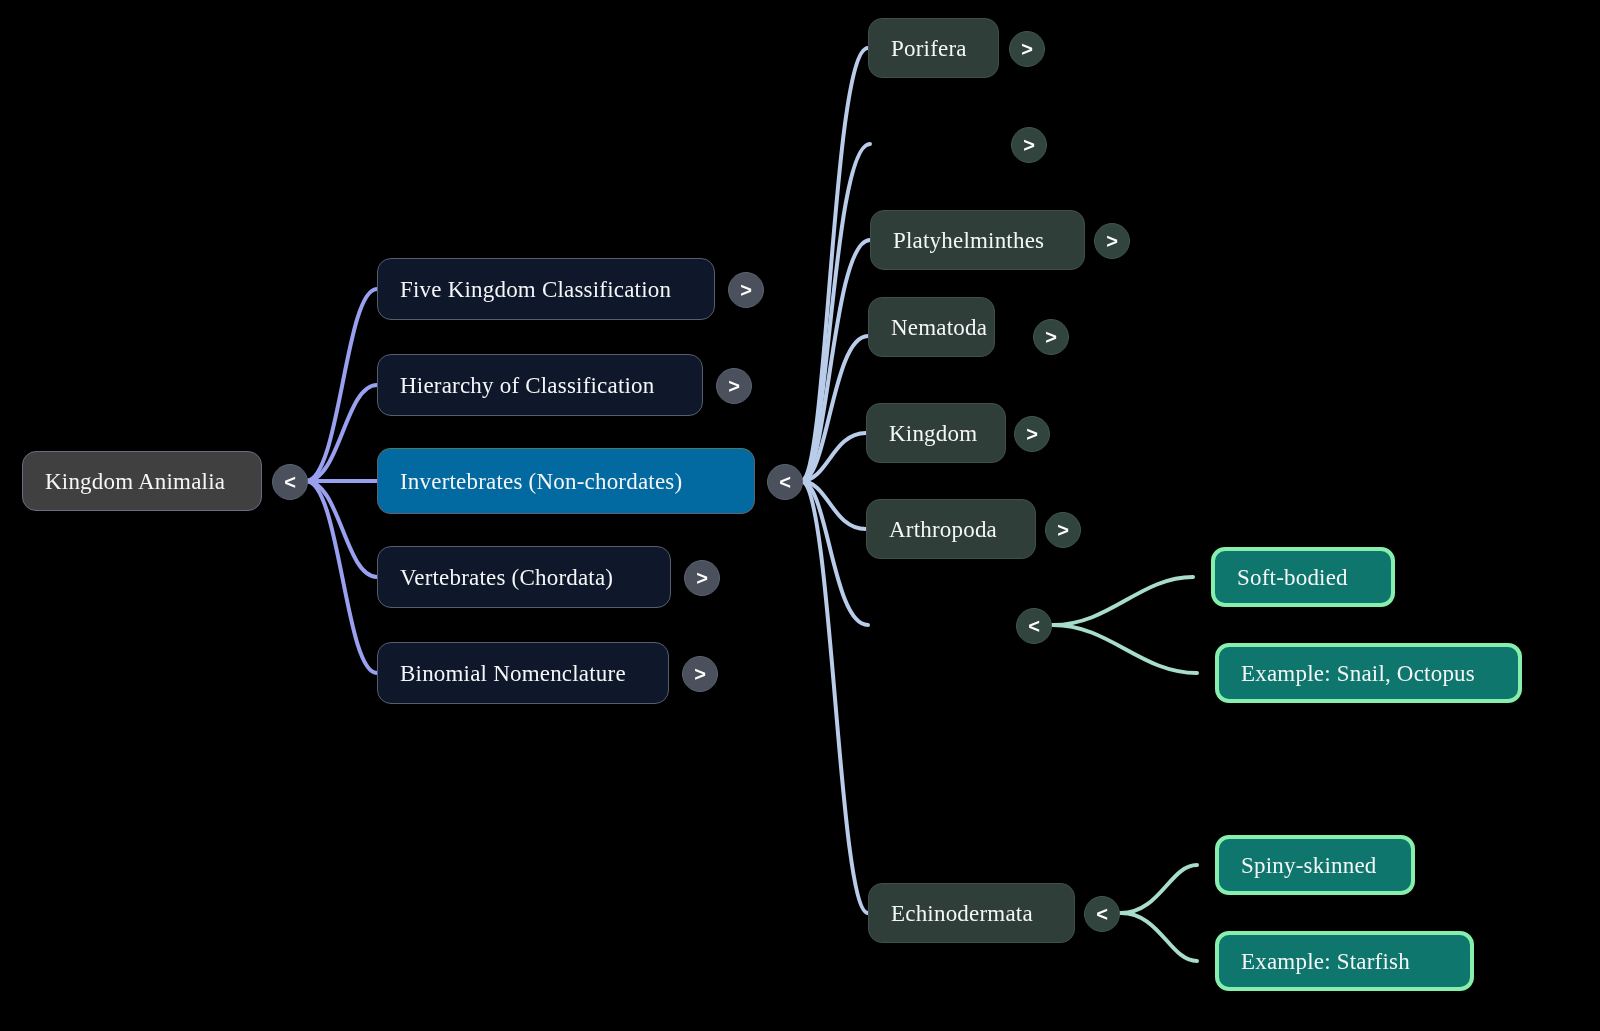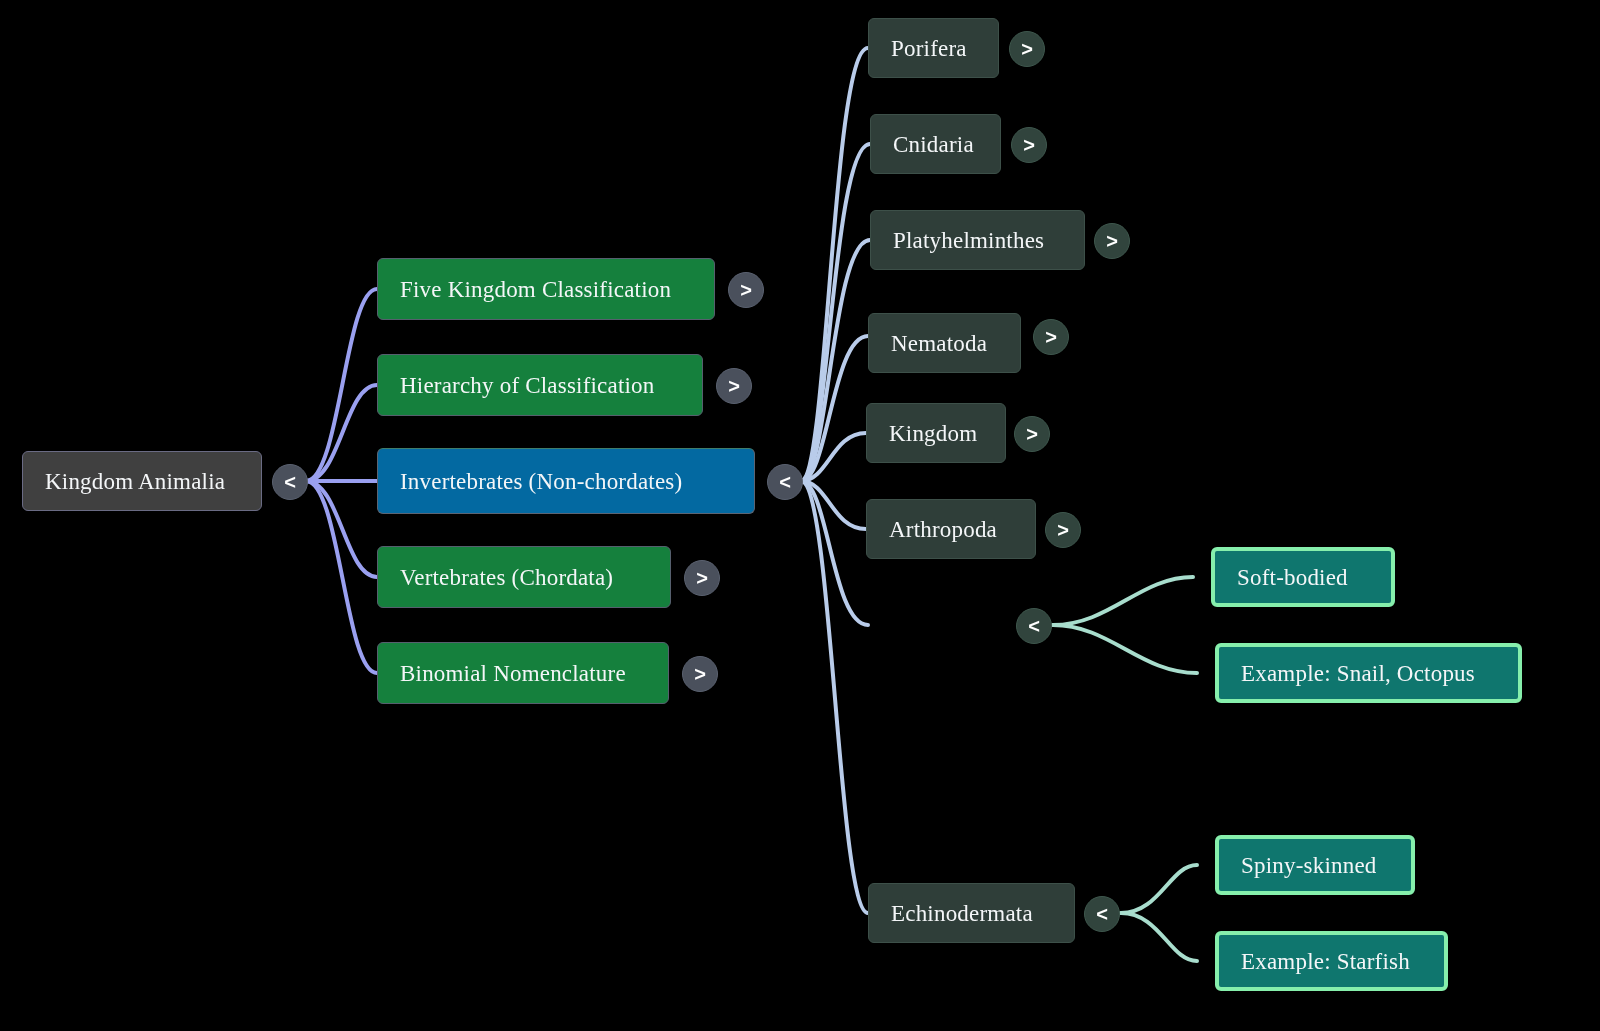--- a/index.html
+++ b/index.html
@@ -20,34 +20,34 @@
     left: 0; top: 0;
     width: 1600px;
     height: 1031px;
     pointer-events: none;
   }
   .node {
     position: absolute;
     box-sizing: border-box;
     display: flex;
     align-items: center;
-    border-radius: 6px;
+    border-radius: 14px;
     color: #f4f6f8;
     font-size: 23px;
     line-height: 1;
     padding-left: 22px;
     white-space: nowrap;
     letter-spacing: 0.2px;
   }
   .node.root {
     background: #404040;
     border: 1px solid #6a6b84;
   }
   .node.l2 {
-    background: #15803d;
+    background: #0f172a;
     border: 1px solid #565f6e;
   }
   .node.l2.sel {
     background: #0369a1;
     border: 1px solid #5c6472;
     border-top-color: #3f7d6d;
   }
   .node.l3 {
     background: #2f3e39;
     border: 1px solid #3d5049;
@@ -157,35 +157,32 @@
     <span>&gt;</span>
   </div>
 
   <div class="node l3" style="left:868px; top:18px; width:131px; height:60px;">
     <span>Porifera</span>
   </div>
   <div class="toggle green" style="left:1009px; top:31px;">
     <span>&gt;</span>
   </div>
 
-  <div class="node l3" style="left:870px; top:114px; width:131px; height:60px;">
-    <span>Cnidaria</span>
-  </div>
   <div class="toggle green" style="left:1011px; top:127px;">
     <span>&gt;</span>
   </div>
 
   <div class="node l3" style="left:870px; top:210px; width:215px; height:60px;">
     <span>Platyhelminthes</span>
   </div>
   <div class="toggle green" style="left:1094px; top:223px;">
     <span>&gt;</span>
   </div>
 
-  <div class="node l3" style="left:868px; top:313px; width:153px; height:60px;">
+  <div class="node l3" style="left:868px; top:297px; width:127px; height:60px;">
     <span>Nematoda</span>
   </div>
   <div class="toggle green" style="left:1033px; top:319px;">
     <span>&gt;</span>
   </div>
 
   <div class="node l3" style="left:866px; top:403px; width:140px; height:60px;">
     <span>Kingdom</span>
   </div>
   <div class="toggle green" style="left:1014px; top:416px;">
@@ -215,17 +212,17 @@
   </div>
 
   <div class="node l4" style="left:1197px; top:643px; width:307px; height:60px;">
     <span>Example: Snail, Octopus</span>
   </div>
 
   <div class="node l4" style="left:1197px; top:835px; width:200px; height:60px;">
     <span>Spiny-skinned</span>
   </div>
 
-  <div class="node l4" style="left:1197px; top:931px; width:233px; height:60px;">
+  <div class="node l4" style="left:1197px; top:931px; width:259px; height:60px;">
     <span>Example: Starfish</span>
   </div>
 
 </div>
 
 </body></html>

